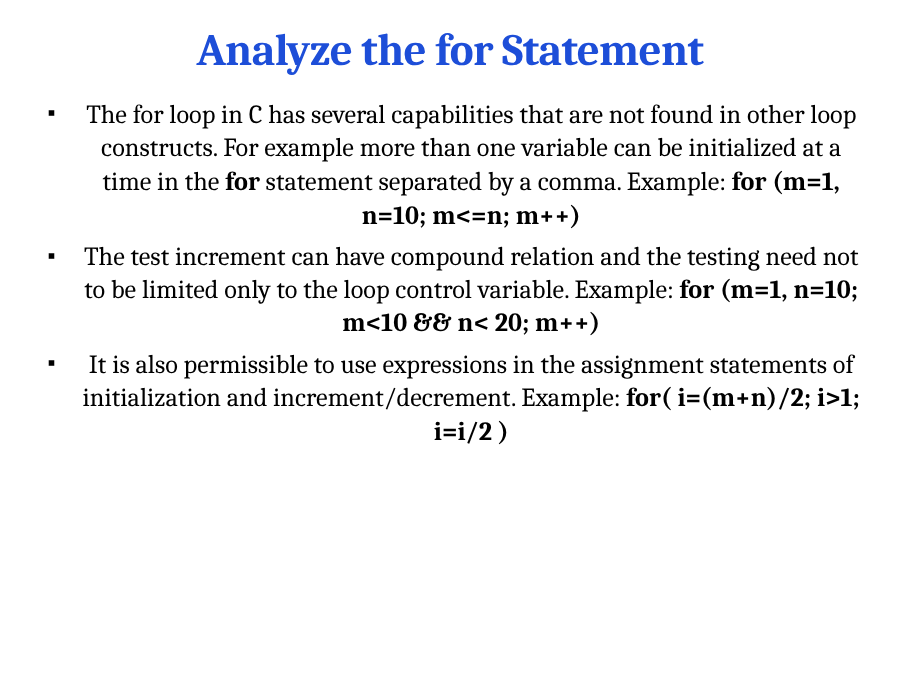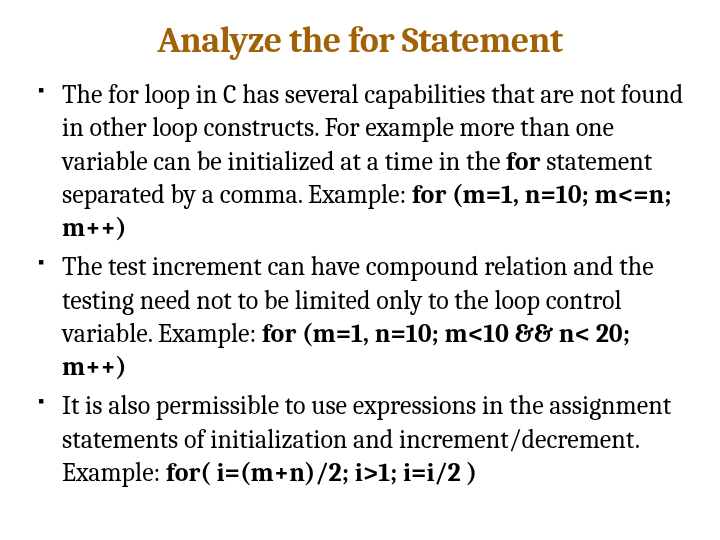--- a/index.html
+++ b/index.html
@@ -1,20 +1,20 @@
 <!DOCTYPE html>
 <html><head>
 <meta charset="utf-8">
 <style>
   * { margin: 0; padding: 0; box-sizing: border-box; }
   html, body { width: 720px; height: 540px; background: #fff; font-family: Cambria, Georgia, "Times New Roman", serif; color: #000; }
   .slide { width: 720px; height: 540px; padding: 14px 28px 20px 28px; }
-  .title { color: #a16207; font-weight: 700; font-size: 36px; text-align: center; margin: 6px 0 18px 0; letter-spacing: -0.5px; }
+  .title { color: #1d4ed8; font-weight: 700; font-size: 36px; text-align: center; margin: 6px 0 18px 0; letter-spacing: -0.5px; }
   .bullets { list-style: none; padding-left: 34px; }
-  .bullets li { position: relative; font-size: 26px; line-height: 1.28; margin-bottom: 6px; }
+  .bullets li { position: relative; font-size: 21px; line-height: 1.28; margin-bottom: 6px; text-align: center; }
   .bullets li::before { content: "▪"; position: absolute; left: -24px; top: 0; font-size: 18px; color: #000; }
   .b { font-weight: 700; }
 </style>
 </head>
 <body>
 
 <div class="slide">
   <h1 class="title">Analyze the for Statement</h1>
   <ul class="bullets">
     <li>

